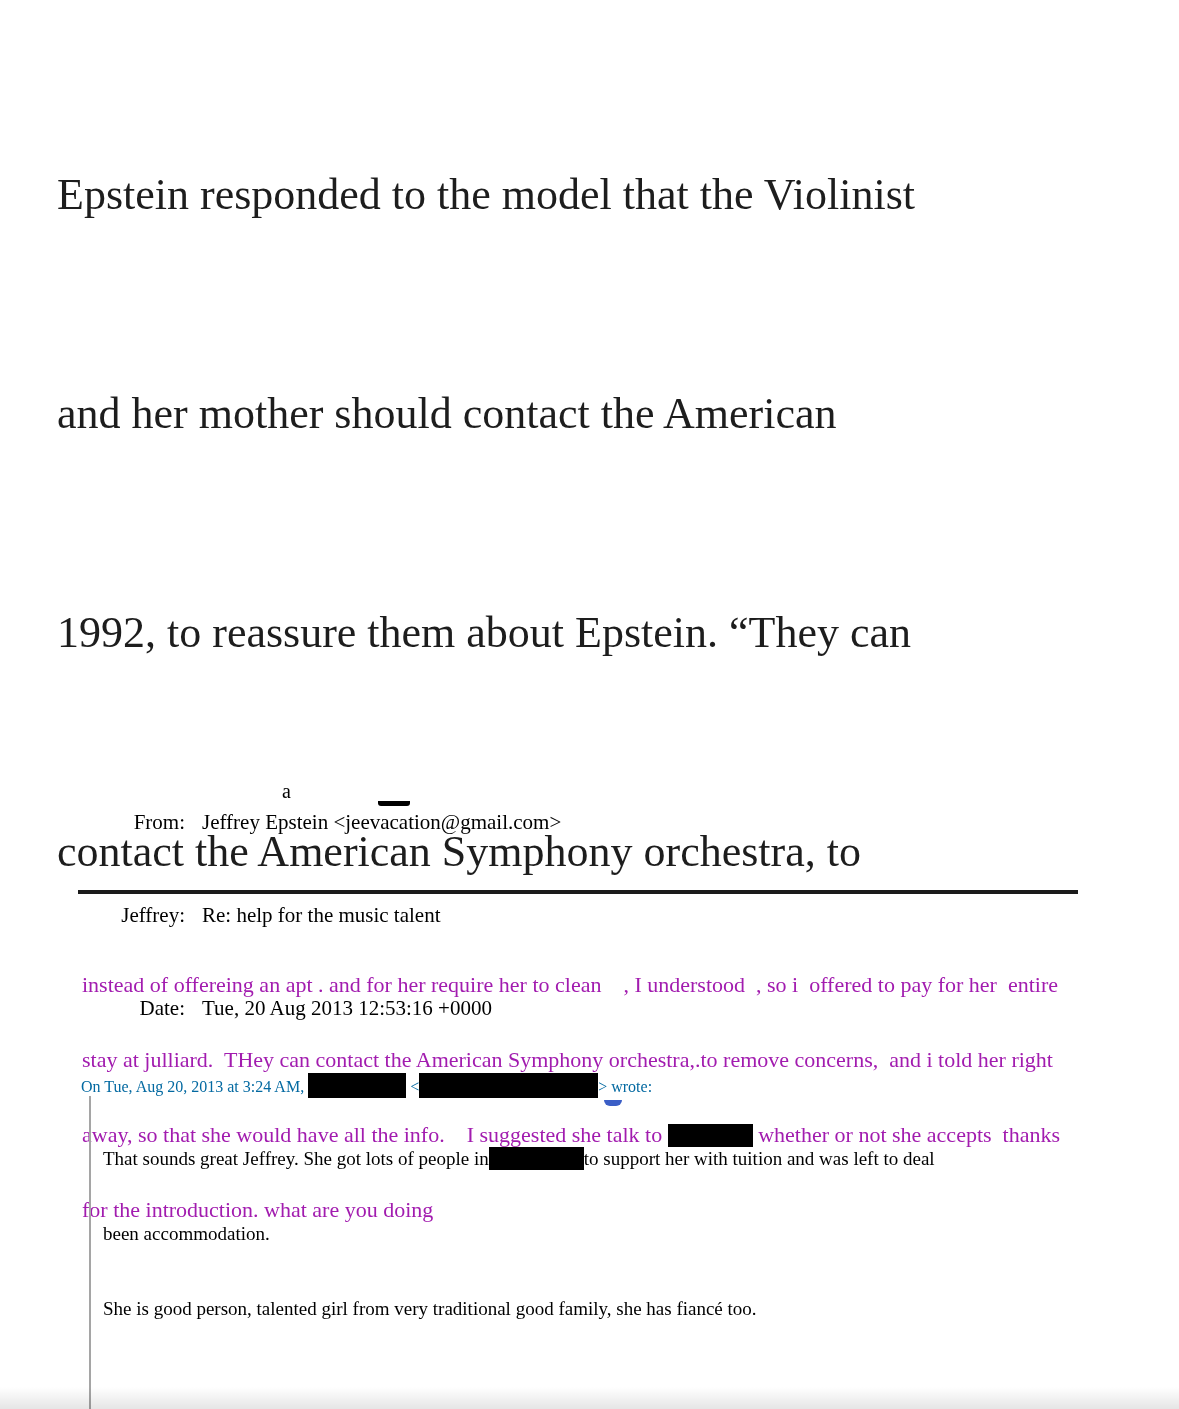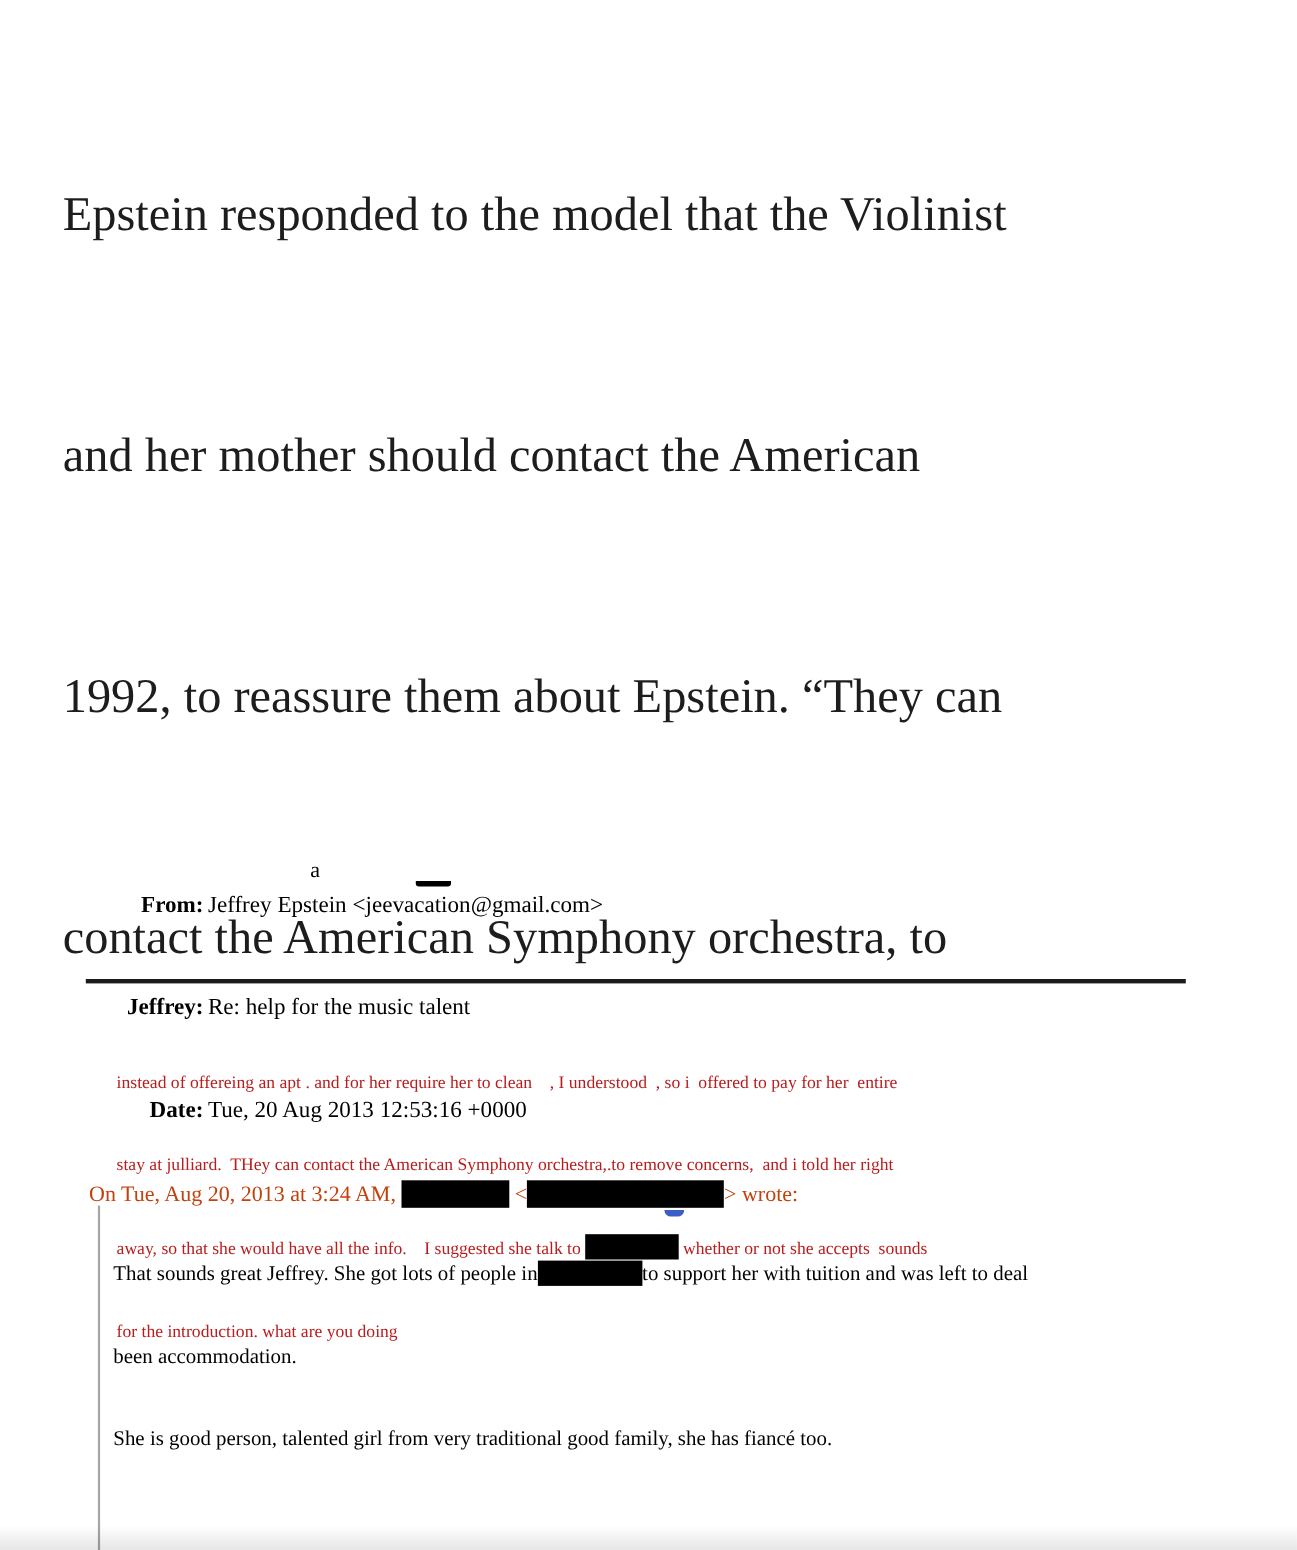--- a/index.html
+++ b/index.html
@@ -13,39 +13,39 @@
     position:absolute;left:57px;top:12px;width:1090px;
     font-size:44px;line-height:73px;color:#1d1d1d;
     white-space:pre;
   }
   
   .email-header{
     position:absolute;left:78px;top:745px;
     font-size:21px;line-height:31px;color:#000;white-space:pre;
   }
   .email-header .lbl{
-    display:inline-block;width:107px;text-align:right;font-weight:bold;margin-right:4px;
+    display:inline-block;width:107px;text-align:right;font-weight:normal;margin-right:17px;
   }
   .bar{background:#000;display:inline-block;}
   .bar-to1{width:96px;height:25px;vertical-align:-5px;}
   .bar-to2{width:191px;height:29px;vertical-align:-8px;}
   .bar-body{width:85px;height:23px;vertical-align:-5px;}
   .bar-reply1{width:98px;height:25px;vertical-align:-6px;}
   .bar-reply2{width:179px;height:25px;vertical-align:-6px;}
   .bar-quote{width:95px;height:23px;vertical-align:-5px;}
   .hr{
     position:absolute;left:78px;top:890px;width:1000px;height:4px;background:#1b1b1b;
   }
   .email-body{
     position:absolute;left:82px;top:922px;
-    font-size:16px;line-height:25px;color:#b91c1c;white-space:pre;margin-left:24px;
+    font-size:22px;line-height:25px;color:#a21caf;white-space:pre;
   }
   .reply-intro{
     position:absolute;left:81px;top:1073px;
-    font-size:20px;line-height:27px;color:#c2410c;white-space:pre;
+    font-size:16px;line-height:27px;color:#0369a1;white-space:pre;
   }
   .quote{
     position:absolute;left:89px;top:1096px;width:1010px;min-height:270px;
     border-left:2px solid #a5a5a5;padding-left:12px;padding-bottom:22px;
     font-size:19px;line-height:25px;color:#000;white-space:pre;
   }
   .quote .line{min-height:25px;}
   
   .leak-letter{
     position:absolute;left:282px;top:780px;font-size:20px;color:#000;
@@ -81,21 +81,21 @@
 </div>
 
 <span class="leak-letter">a</span>
 <span class="leak-desc"></span>
 
 <div class="hr"></div>
 
 <div class="email-body">
   <div>instead of offereing an apt . and for her require her to clean    , I understood  , so i  offered to pay for her  entire</div>
   <div>stay at julliard.  THey can contact the American Symphony orchestra,.to remove concerns,  and i told her right</div>
-  <div><span>away, so that she would have all the info.    I suggested she talk to </span><span class="bar bar-body"></span><span> whether or not she accepts  sounds</span></div>
+  <div><span>away, so that she would have all the info.    I suggested she talk to </span><span class="bar bar-body"></span><span> whether or not she accepts  thanks</span></div>
   <div>for the introduction. what are you doing</div>
 </div>
 
 <div class="reply-intro"><span>On Tue, Aug 20, 2013 at 3:24 AM, </span><span class="bar bar-reply1"></span><span> &lt;</span><span class="bar bar-reply2"></span><span>&gt; wrote:</span></div>
 
 <span class="leak-link"></span>
 
 <div class="quote">
   <div class="line"><span>That sounds great Jeffrey. She got lots of people in</span><span class="bar bar-quote"></span><span>to support her with tuition and was left to deal</span></div>
   <div class="line">been accommodation.</div>

